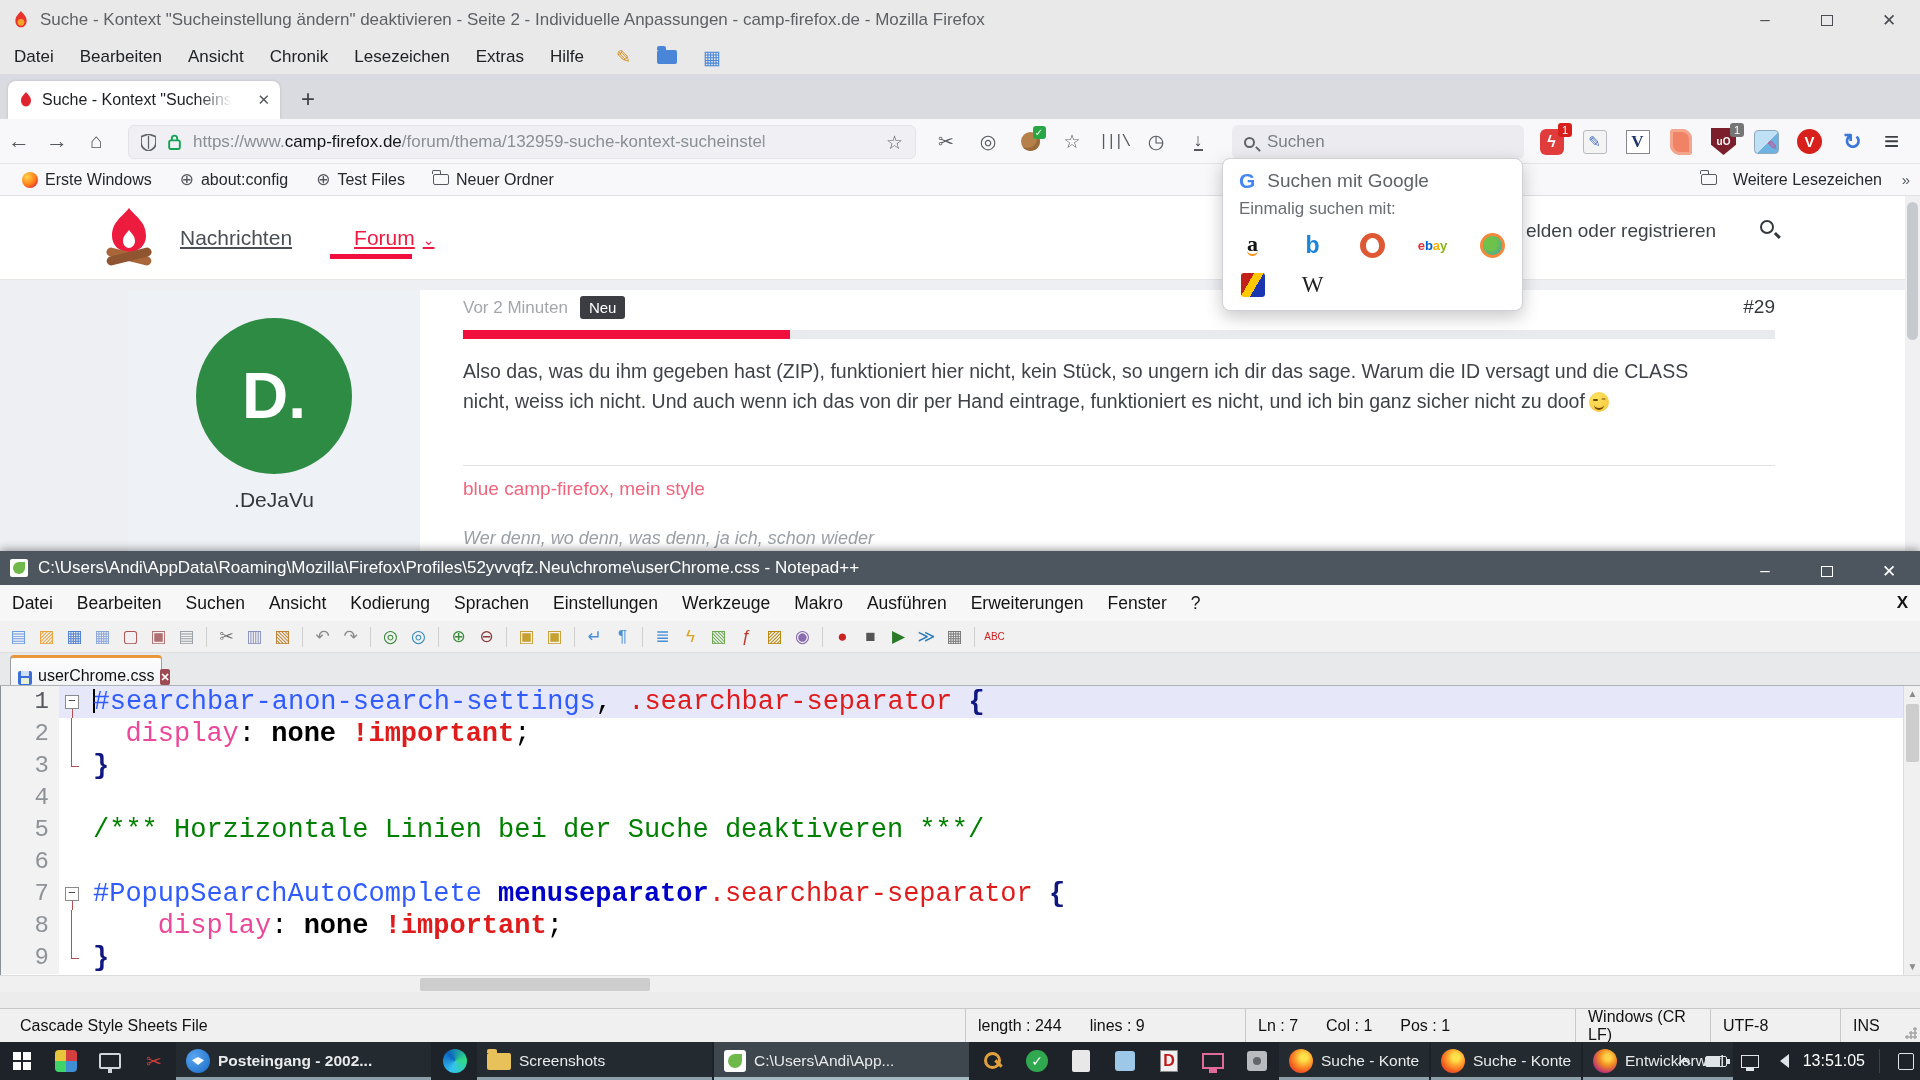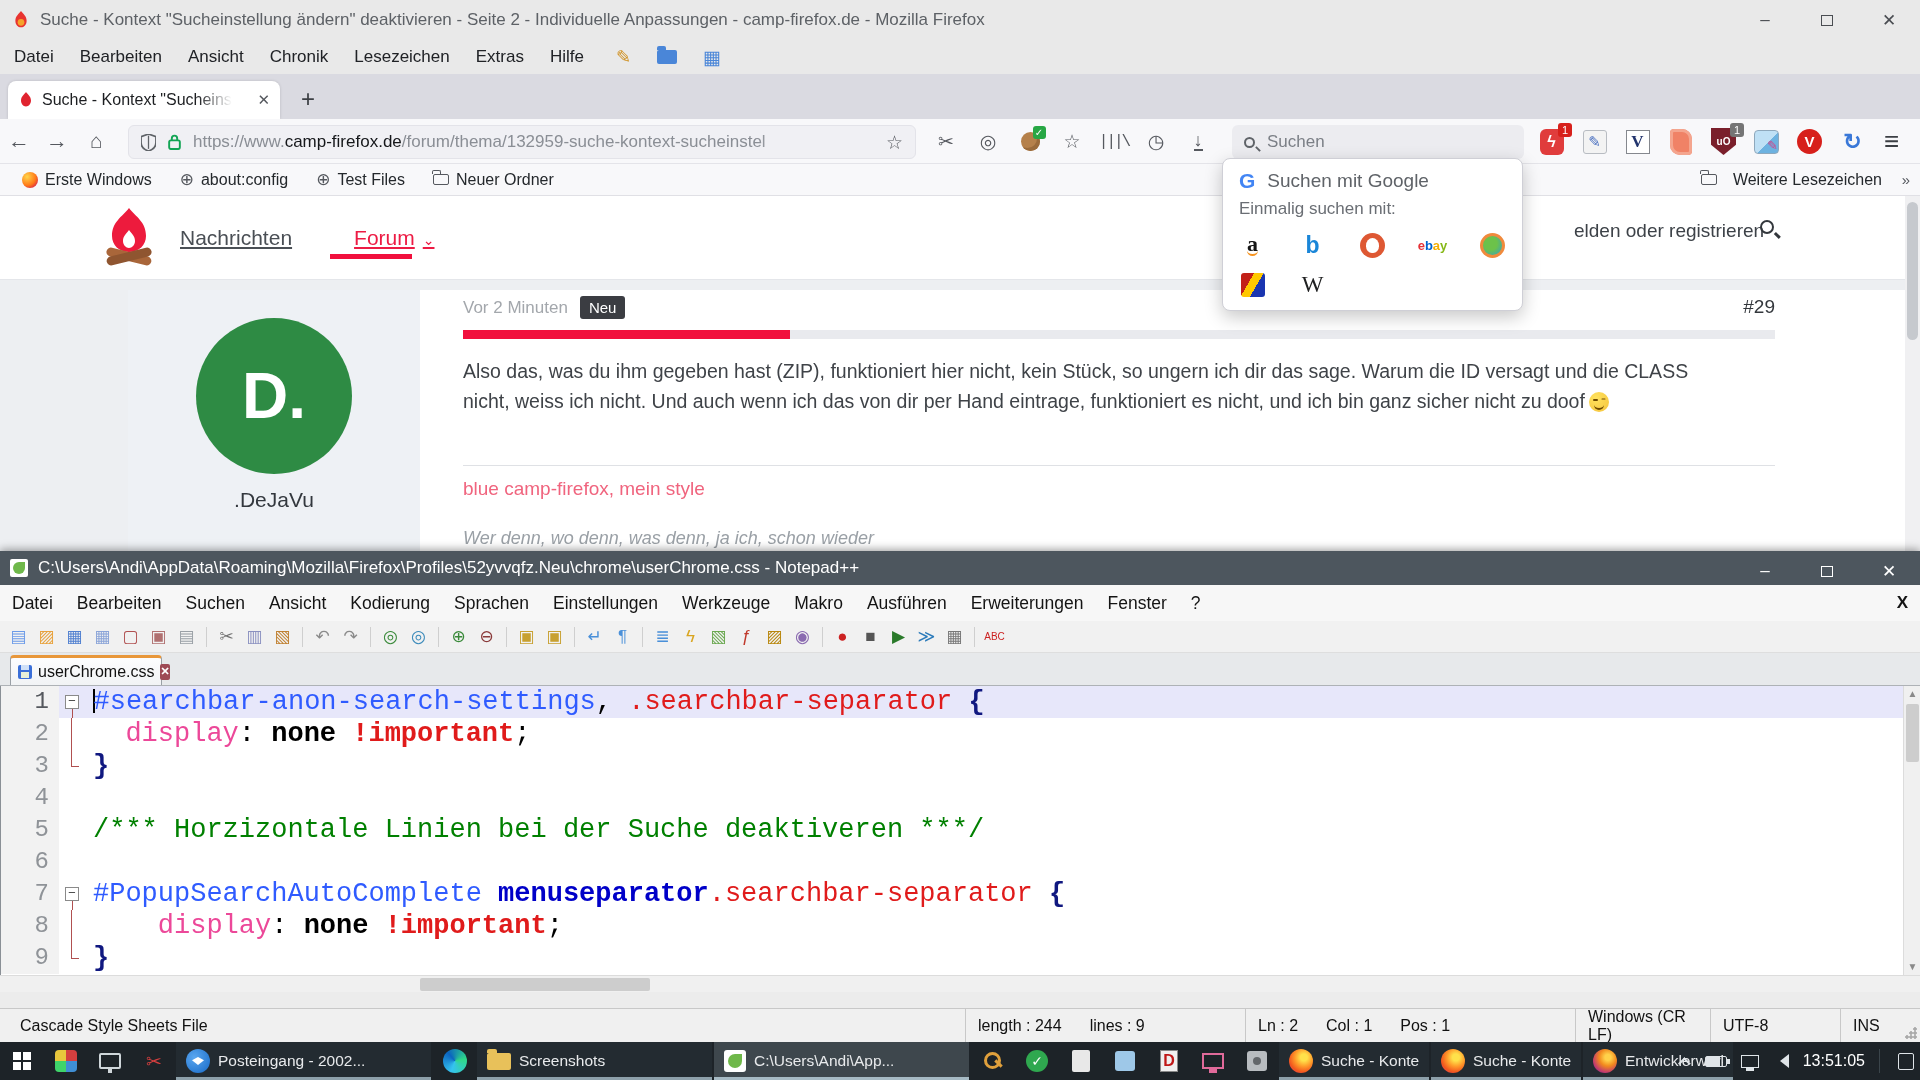--- a/index.html
+++ b/index.html
@@ -75,21 +75,21 @@
   .bm-chevron { position:absolute; right:10px; color:#55585e; font-size:15px; }
 
   
   .ff-page { position:absolute; left:0; top:196px; width:1920px; height:355px; background:#edeff2; overflow:hidden; }
   .forum-header { position:absolute; left:0; top:0; width:1920px; height:84px; background:#fff; border-bottom:1px solid #e4e6ea; }
   .forum-nav { position:absolute; left:180px; top:0; height:84px; display:flex; align-items:center; gap:62px; }
   .fnav { font-size:21px; color:#4a4f55;text-decoration:underline; }
   .fnav-forum { color:#ed1b44; position:relative; }
   .fnav-forum .chev { font-size:14px; margin-left:8px; }
   .forum-underline { position:absolute; left:330px; top:58px; width:82px; height:5px; background:#f1103d; }
-  .forum-login { position:absolute; left:1574px; top:24px; font-size:19px; color:#3d4248; white-space:nowrap; }
+  .forum-login { position:absolute; left:1526px; top:24px; font-size:19px; color:#3d4248; white-space:nowrap; }
   .forum-search { position:absolute; left:1760px; top:24px; }
   .mag-dark { width:14px; height:14px; border:2.5px solid #33373c; border-radius:50%; position:relative; display:inline-block; }
   .mag-dark::after { content:""; position:absolute; left:12px; top:12px; width:7px; height:2.5px; background:#33373c; transform:rotate(45deg); }
 
   .post-card { position:absolute; left:128px; top:94px; width:1777px; height:261px; background:#fff; }
   .avatar-col { position:absolute; left:0; top:0; width:292px; height:261px; background:#eef1f5; }
   .avatar-circle { position:absolute; left:68px; top:28px; width:156px; height:156px; border-radius:50%; background:#2e8b44; display:flex; align-items:center; justify-content:center; }
   .avatar-glyph { color:#fff; font-size:64px; font-weight:bold; }
   .avatar-name { position:absolute; left:0; top:198px; width:292px; text-align:center; font-size:21px; color:#33383e; }
   .post-content { position:absolute; left:335px; top:0; width:1312px; height:261px; }
@@ -134,21 +134,21 @@
   .npp-title { color:#fff; font-size:17px; margin-left:10px; white-space:nowrap; }
   .npp-controls .win-btn { color:#fff; }
   .npp-controls .win-box { border-color:#fff; }
   .npp-menubar { position:absolute; left:0; top:34px; width:100%; height:36px; background:#f7f7f7; display:flex; align-items:center; padding-left:12px; gap:24px; }
   .npp-menu-item { font-size:17.5px; color:#141414; }
   .npp-doc-close { position:absolute; right:12px; font-size:17px; color:#141414; font-weight:bold; }
   .npp-toolbar { position:absolute; left:0; top:70px; width:100%; height:32px; background:#f1f1f1; border-bottom:1px solid #dedede; display:flex; align-items:center; padding-left:6px; gap:3px; }
   .tb-tile { width:25px; height:25px; display:flex; align-items:center; justify-content:center; font-size:17px; border-radius:3px; }
   .tb-sep { width:1px; height:20px; background:#cfcfcf; margin:0 4px; }
   .npp-tabbar { position:absolute; left:0; top:102px; width:100%; height:33px; background:#e7e9eb; border-bottom:1px solid #aeb2b6; }
-  .npp-tab { position:absolute; left:10px; bottom:0; width:152px; height:30px; background:linear-gradient(#fdfdfe,#f1f3f5); border:1px solid #9aa0a6; border-bottom:none; border-top:3px solid #e8973a; border-radius:4px 4px 0 0; display:flex; align-items:center; padding:0 7px; gap:6px; }
+  .npp-tab { position:absolute; left:10px; bottom:0; width:152px; height:30px; background:linear-gradient(#fdfdfe,#f1f3f5); border:1px solid #9aa0a6; border-bottom:none; border-top:3px solid #e8973a; border-radius:4px 4px 0 0; display:flex; align-items:flex-end; padding:0 7px; gap:6px; }
   .floppy { width:14px; height:14px; background:#3a6fd8; border-radius:2px; position:relative; flex:none; }
   .floppy::before { content:""; position:absolute; left:3px; top:0; width:8px; height:5px; background:#cfe0f8; }
   .floppy::after { content:""; position:absolute; left:3px; top:7px; width:8px; height:6px; background:#e8f0d8; }
   .npp-tab-label { font-size:16px; color:#111; }
   .npp-tab-close { width:16px; height:16px; background:#9e4a55; border-radius:2px; color:#fff; font-size:11px; font-weight:bold; display:flex; align-items:center; justify-content:center; }
 
   .npp-editor { position:absolute; left:0; top:135px; width:1903px; height:289px; background:#fff; border-left:1px solid #8a9096; font-family:"Liberation Mono",monospace; }
   .code-row { display:flex; height:32px; line-height:32px; white-space:pre; }
   .ln { width:58px; text-align:right; padding-right:10px; color:#8f9398; background:#f2f2f2; font-size:24px; flex:none; }
   .fold { width:28px; position:relative; flex:none; background:#fff; }
@@ -554,21 +554,21 @@
 
     <div class="npp-status">
       <span class="st-seg st-first">
           <span>Cascade Style Sheets File</span>
         </span>
       <span class="st-seg" style="left:965px;width:280px;">
         <span>length : 244</span>
           <span>lines : 9</span>
       </span>
       <span class="st-seg" style="left:1245px;width:330px;">
-        <span>Ln : 2</span>
+        <span>Ln : 7</span>
           <span>Col : 1</span>
           <span>Pos : 1</span>
       </span>
       <span class="st-seg" style="left:1575px;width:135px;">
           <span>Windows (CR LF)</span>
         </span>
       <span class="st-seg" style="left:1710px;width:130px;">
           <span>UTF-8</span>
         </span>
       <span class="st-seg" style="left:1840px;width:60px;align-items:center;">
@@ -590,21 +590,21 @@
         </span>
         <span class="tb-btn tb-iconbtn">
           <span class="ic-colorful"></span>
         </span>
         <span class="tb-btn tb-iconbtn">
           <span class="ic-projector"></span>
         </span>
         <span class="tb-btn tb-iconbtn">
           <span class="ic-scissors">✂</span>
         </span>
-        <span class="tb-btn tb-winbtn open" style="width: 255px;">
+        <span class="tb-btn tb-winbtn open" style="width: 255px; font-weight: bold;">
           <span class="ic-tbird tb-circle"></span>
           <span class="tb-label">Posteingang - 2002...</span>
         </span>
         <span class="tb-btn tb-iconbtn">
           <span class="ic-edge tb-circle"></span>
         </span>
         <span class="tb-btn tb-winbtn open" style="width: 235px;">
           <span class="ic-folder"></span>
           <span class="tb-label">Screenshots</span>
         </span>

